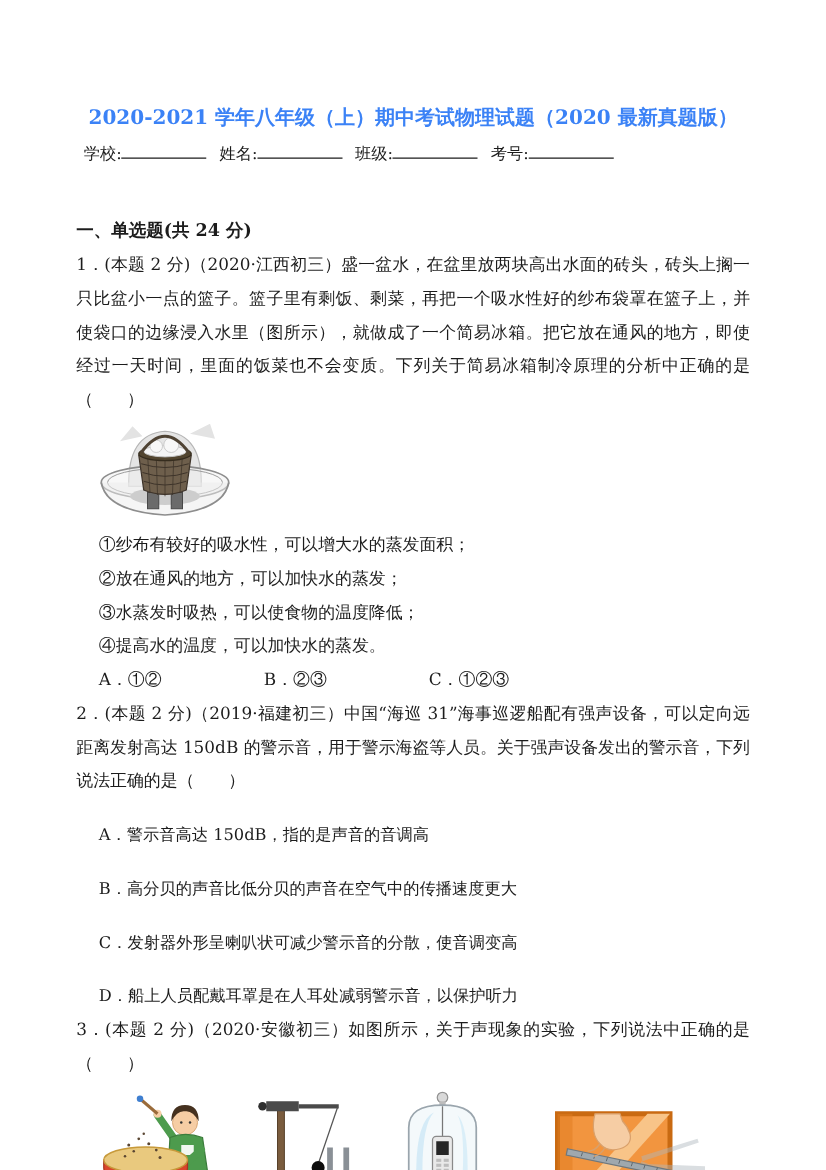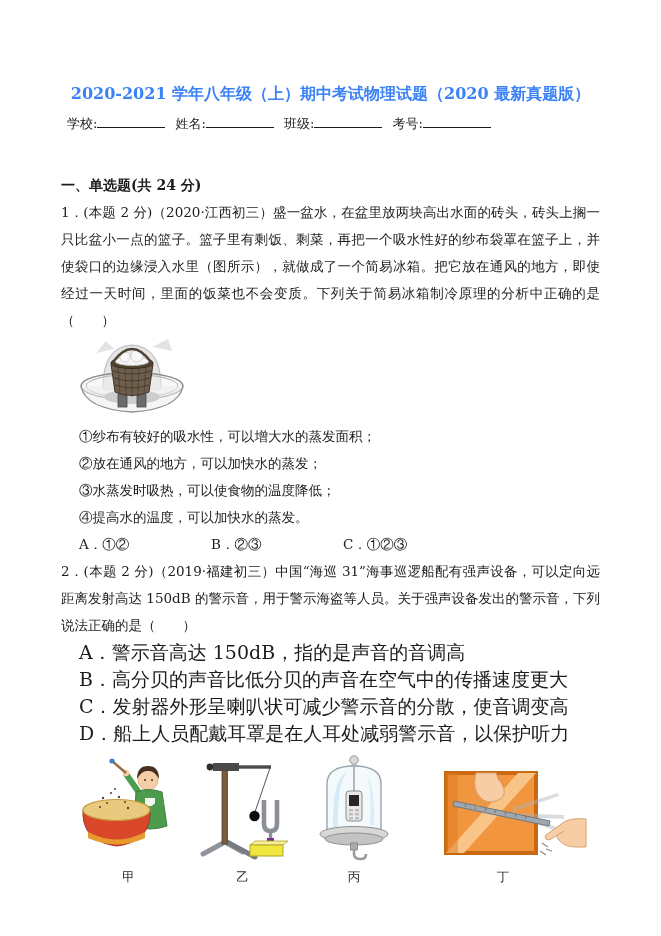--- a/index.html
+++ b/index.html
@@ -17,21 +17,21 @@
   .info-line .ilabel { margin-left:6px; }
   .blank {
     display:inline-block; width:68px; height:14px;
     border-bottom:1px solid #1c1c1c; vertical-align:baseline;
   }
   .sec-heading { margin-top:36px; font-weight:bold; font-size:14px; line-height:27px; }
   .stem { margin:0; font-size:13.5px; line-height:27px; text-align:justify; }
   .sub-item { padding-left:18px; font-size:13.5px; line-height:27px; }
   .opts-inline { display:flex; padding-left:18px; font-size:13.5px; line-height:27px;gap:20px; }
   .opts-inline .opt { width:112px; }
-  .opt-line { padding-left:18px; font-size:19px; line-height:27px; }
+  .opt-line { padding-left:18px; font-size:13px; line-height:27px;margin-top:16px; }
   .fig-q1 { margin:5px 0 2px 15px; }
   .fig-row { display:flex; align-items:flex-end; gap:14px; margin:6px 0 0 15px; }
   .fig-block { display:flex; flex-direction:column; align-items:center; }
   .fig-cap { font-size:12.5px; line-height:20px; margin-top:4px; color:#2b2b2b; }
   svg { display:block; }
 </style>
 </head>
 <body>
 
 <div class="page">
@@ -85,20 +85,21 @@
   </div>
 
   <p class="stem">2．(本题 2 分)（2019·福建初三）中国“海巡 31”海事巡逻船配有强声设备，可以定向远距离发射高达 150dB 的警示音，用于警示海盗等人员。关于强声设备发出的警示音，下列说法正确的是（　　）</p>
   <div>
     <div class="opt-line">A．警示音高达 150dB，指的是声音的音调高</div>
     <div class="opt-line">B．高分贝的声音比低分贝的声音在空气中的传播速度更大</div>
     <div class="opt-line">C．发射器外形呈喇叭状可减少警示音的分散，使音调变高</div>
     <div class="opt-line">D．船上人员配戴耳罩是在人耳处减弱警示音，以保护听力</div>
   </div>
 
+  <p class="stem">3．(本题 2 分)（2020·安徽初三）如图所示，关于声现象的实验，下列说法中正确的是（　　）</p>
 
   <div class="fig-row">
 
     <div class="fig-block">
       <svg viewBox="0 0 105 105" width="105" height="105">
         <circle cx="72" cy="22" r="10" fill="#f6cda4" stroke="#d9a877" stroke-width="0.8"></circle>
         <path d="M61,21 Q61,8 72,8 Q83,8 83,21 Q78,12 72,13 Q66,12 61,21 Z" fill="#45311f"></path>
         <circle cx="69" cy="22" r="1" fill="#333"></circle>
         <circle cx="76" cy="22" r="1" fill="#333"></circle>
         <path d="M64,36 L50,16" stroke="#4d9b4d" stroke-width="6" stroke-linecap="round"></path>

